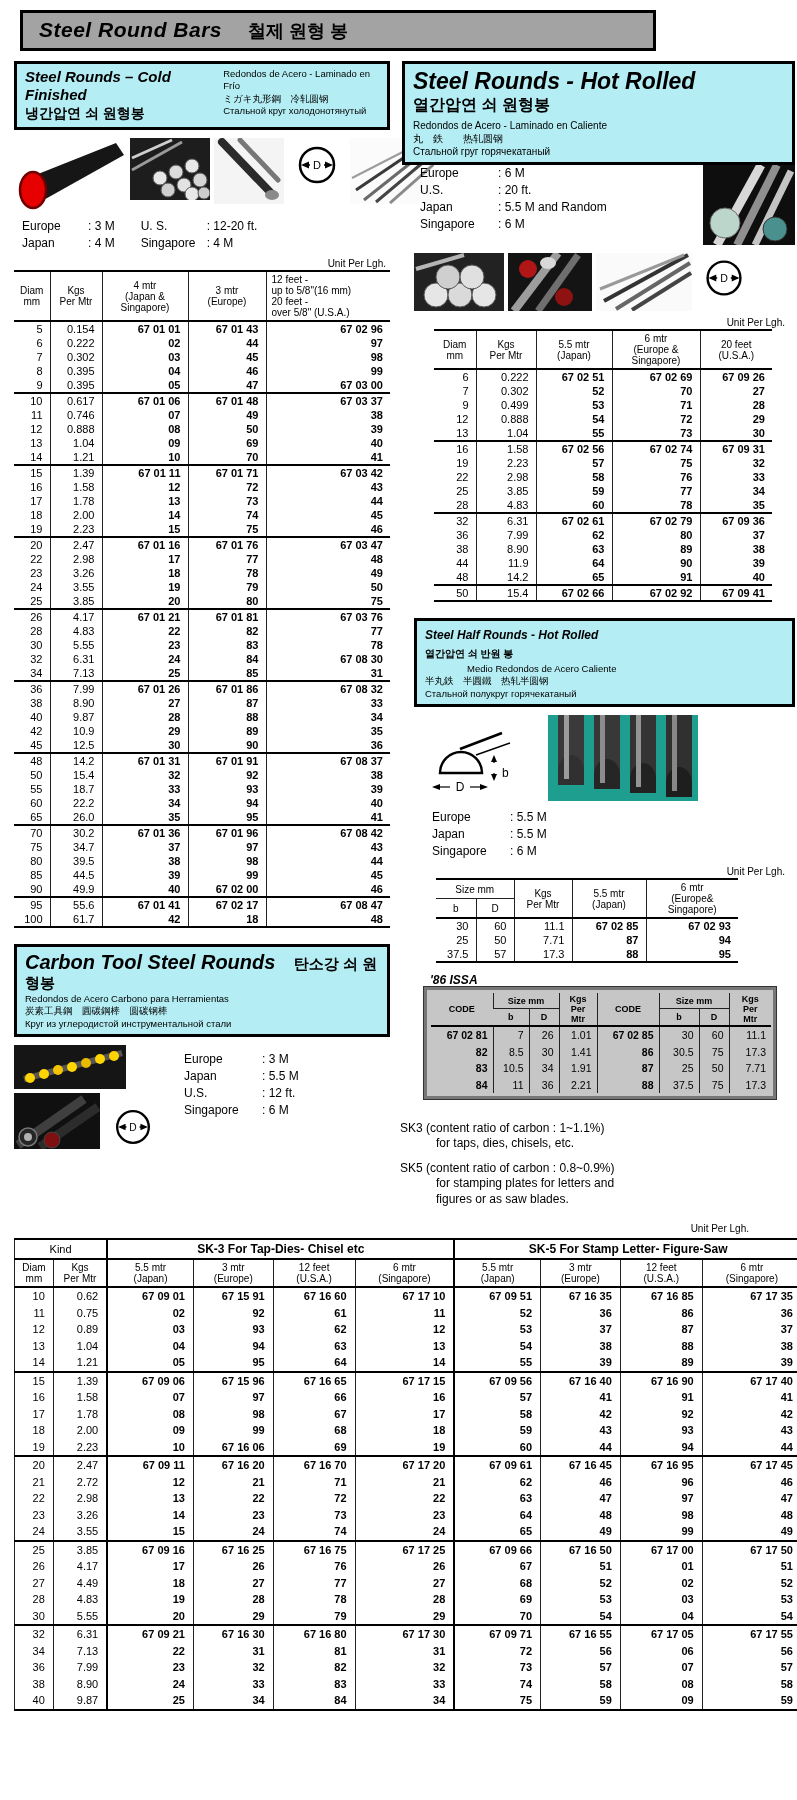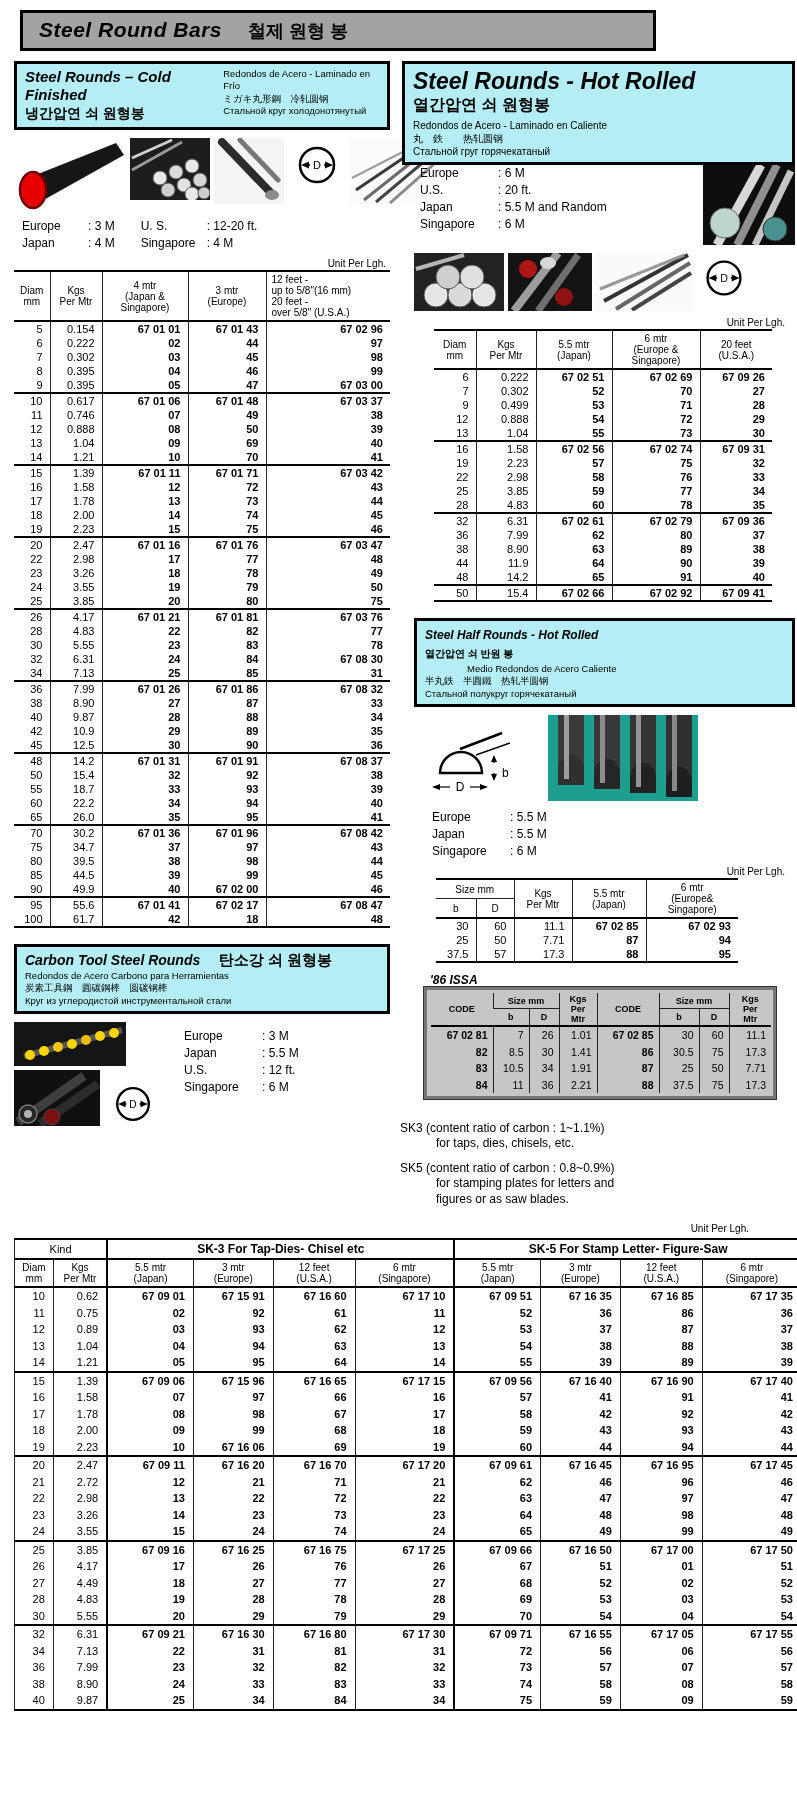--- a/index.html
+++ b/index.html
@@ -19,21 +19,21 @@
   .secbox .ko{font-weight:bold;}
   .secbox .sub{font-size:9.5px;line-height:1.3;}
   .coldbox{display:flex;justify-content:space-between;}
   .coldbox .en{font-size:15px;}
   .coldbox .ko{font-size:14px;}
   .hotbox .en{font-size:23px;}
   .hotbox .ko{font-size:16px;}
   .hotbox .sub{font-size:10px;}
   .halfbox .en{font-size:12px;}
   .halfbox .ko{font-size:10px;}
-  .carbonbox .en{font-size:14px;}
+  .carbonbox .en{font-size:20px;}
   .carbonbox .ko{font-size:15px;margin-left:14px;}
   .carbonbox .sub{font-size:9.5px;}
   
   .lens{font-size:12px;line-height:17px;}
   .lens .lab{display:inline-block;width:66px;}
   .lens.wide .lab{width:78px;}
   .unit{font-size:10px;text-align:right;margin:6px 4px 1px 0;}
   .photorow{display:flex;align-items:flex-start;gap:4px;margin:8px 0 4px 0;}
   
   table.d{border-collapse:collapse;table-layout:fixed;border-top:2px solid #000;border-bottom:2px solid #000;}

